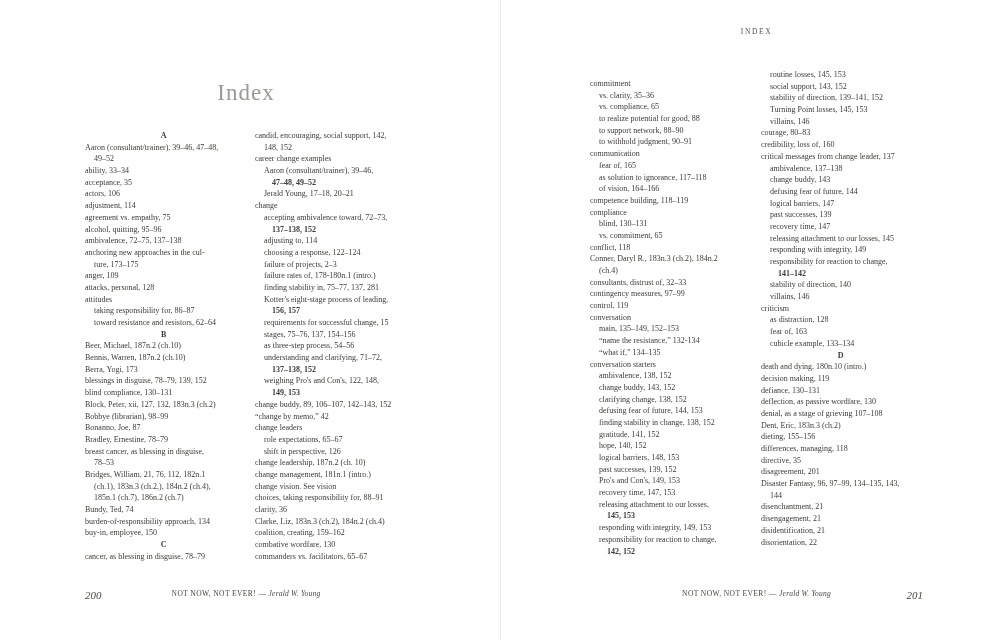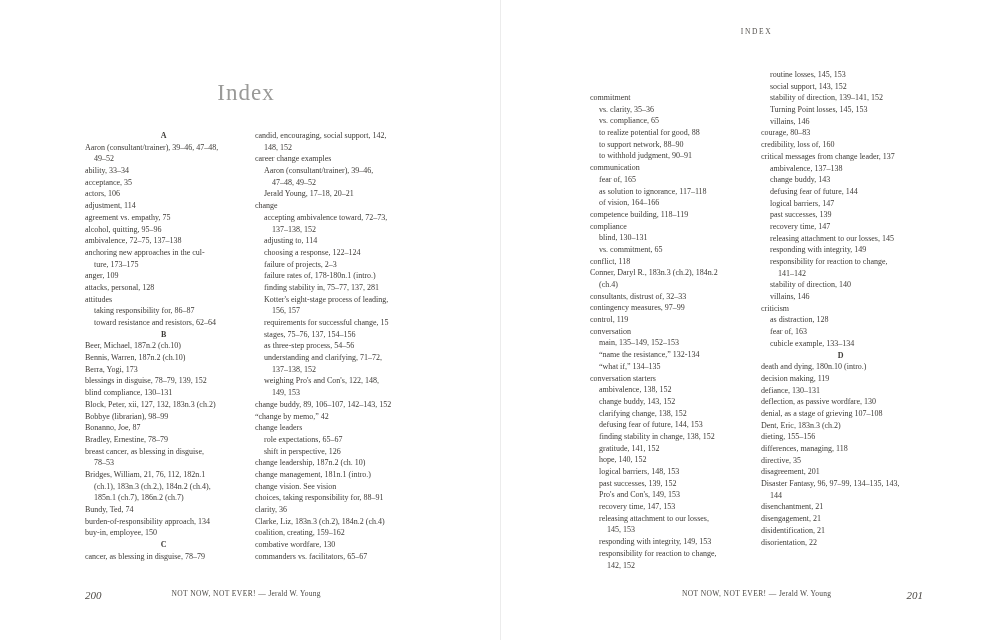--- a/index.html
+++ b/index.html
@@ -15,34 +15,34 @@
     position:absolute;left:85px;top:80px;width:322px;
     text-align:center;font-size:23px;letter-spacing:1px;color:#9a9a98;
   }
   .running-head{
     position:absolute;left:590px;top:27px;width:333px;
     text-align:center;font-size:7.5px;letter-spacing:1.6px;color:#55524e;
   }
   .col{position:absolute;font-size:8px;line-height:11.7px;white-space:nowrap;}
   .col-l1{left:85px;top:130px;width:158px;}
   .col-l2{left:255px;top:130px;width:158px;}
-  .col-r1{left:590px;top:92px;width:160px;}
+  .col-r1{left:590px;top:78px;width:160px;}
   .col-r2{left:761px;top:69px;width:160px;}
   .ln{height:11.7px;}
   .ln.i1{padding-left:9px;}
-  .ln.i2{padding-left:17px;}
+  .ln.i2{padding-left:17px;font-weight:bold;}
   .sec{height:11.7px;text-align:center;font-weight:bold;letter-spacing:.5px;}
   .footer{position:absolute;top:589px;height:14px;font-size:7.5px;color:#4a4743;}
   .footer-left{left:85px;width:322px;}
   .footer-right{left:590px;width:333px;}
   .folio{position:absolute;top:0;font-style:italic;font-size:11px;}
   .folio-left{left:0;}
   .folio-right{right:0;text-align:center;}
   .running-title{display:block;text-align:center;letter-spacing:.4px;}
-  .running-title .author{letter-spacing:.2px;}
+  .running-title .author{font-style:italic;letter-spacing:.2px;}
 </style>
 </head>
 <body>
 
 <div class="spread">
 
   <div class="gutter"></div>
 
   <div class="page-title">Index</div>
 

